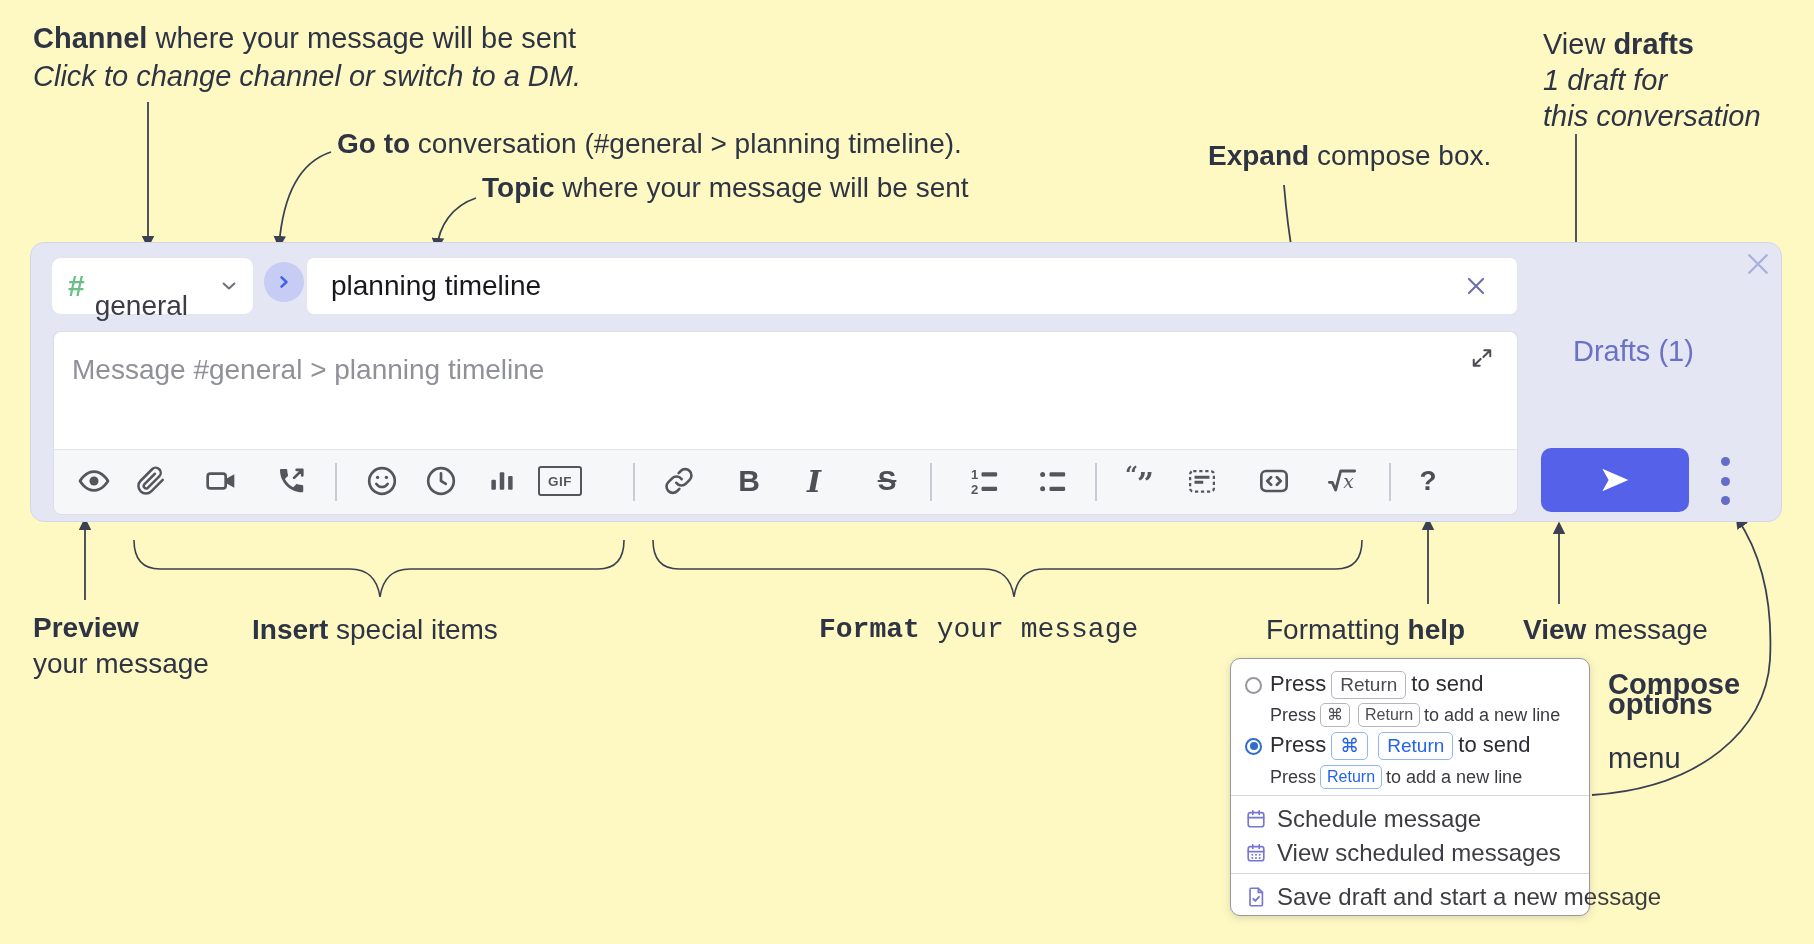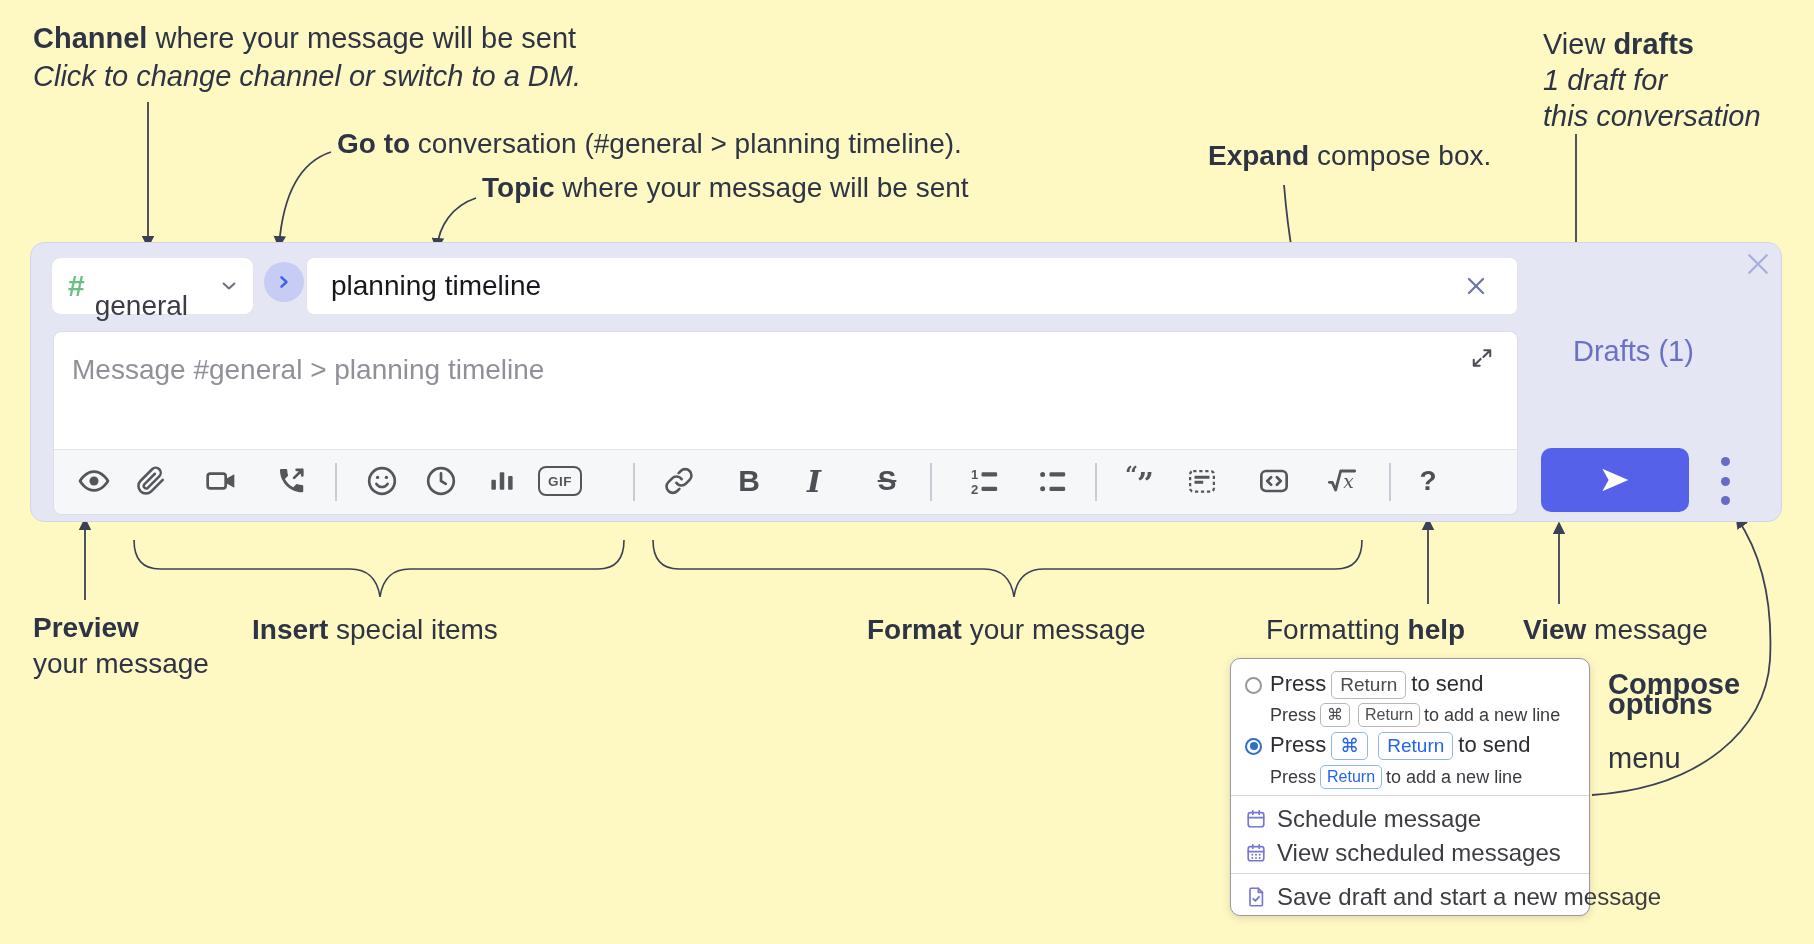--- a/index.html
+++ b/index.html
@@ -28,21 +28,21 @@
   .msgarea { left:52px; top:330px; width:1465px; height:118px; background:#fff;
              border:1px solid #dcdde6; border-bottom:none; border-radius:8px 8px 0 0; }
   .msgarea textarea { width:100%; height:100%; border:none; outline:none; resize:none; background:transparent;
              font-family:inherit; font-size:28px; color:#17181d; padding:22px 96px 0 18px; }
   .msgarea textarea::placeholder { color:#8f9098; opacity:1; }
   .toolbar { left:52px; top:448px; width:1465px; height:66px; background:#f6f7f9;
              border:1px solid #dcdde6; border-top:1px solid #e4e5ea; border-radius:0 0 8px 8px; }
   .ticon { position:absolute; top:464px; width:34px; height:34px; display:flex; align-items:center;
            justify-content:center; cursor:pointer; color:#4e4f55; }
   .tdiv { position:absolute; top:463px; width:2px; height:38px; background:#c9cad3; }
-  .gifbox { border:2px solid #55565c; border-radius:8px; font-size:13.5px; font-weight:700;
+  .gifbox { border:2px solid #55565c; border-radius:3px; font-size:13.5px; font-weight:700;
             letter-spacing:.5px; color:#55565c; width:44px; height:30px; display:flex;
             align-items:center; justify-content:center; }
   .tB { font-size:30px; font-weight:800; color:#4e4f55; }
   .tI { font-family:"DejaVu Serif","Liberation Serif",serif; font-style:italic; font-size:30px; font-weight:600; color:#4e4f55; }
   .tS { font-size:28px; font-weight:700; text-decoration:line-through; color:#4e4f55; }
   .tQ { font-size:28px; font-weight:600; color:#4e4f55; }
   .drafts { left:1540px; top:334px; font-size:29px; color:#6a71c6; cursor:pointer;margin-left:32px; }
   .sendbtn { left:1540px; top:447px; width:148px; height:64px; background:#5661e9; border-radius:10px;
              display:flex; align-items:center; justify-content:center; cursor:pointer; }
   .dots { left:1712px; top:456px; width:24px; height:48px; display:flex; flex-direction:column;
@@ -302,21 +302,21 @@
 
   <div class="abs ann" style="left:33px; top:612px;">
     <b>Preview</b>
   </div>
   <div class="abs ann" style="left:33px; top:648px;">
     <span>your message</span>
   </div>
   <div class="abs ann" style="left:252px; top:614px;">
     <b>Insert</b><span> special items</span>
   </div>
-  <div class="abs ann" style="left:867px; top:614px;">
+  <div class="abs ann" style="left:819px; top:614px;font-family:Liberation Mono, monospace;">
     <b>Format</b><span> your message</span>
   </div>
   <div class="abs ann" style="left:1266px; top:614px;">
     <span>Formatting </span><b>help</b>
   </div>
   <div class="abs ann" style="left:1523px; top:614px;">
     <b>View</b><span> message</span>
   </div>
   <div class="abs ann lg" style="left:1608px; top:668px;">
     <b>Compose</b>

